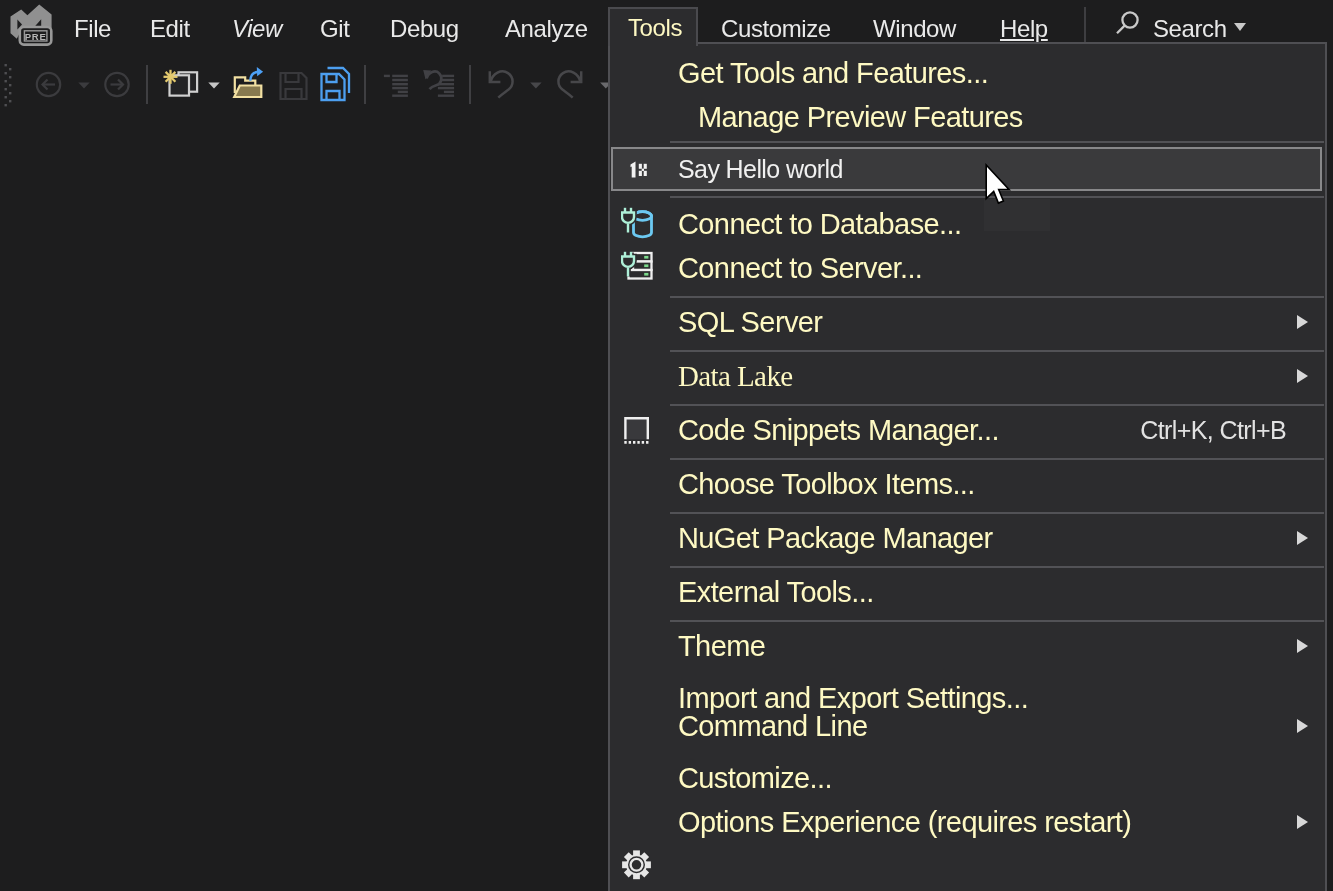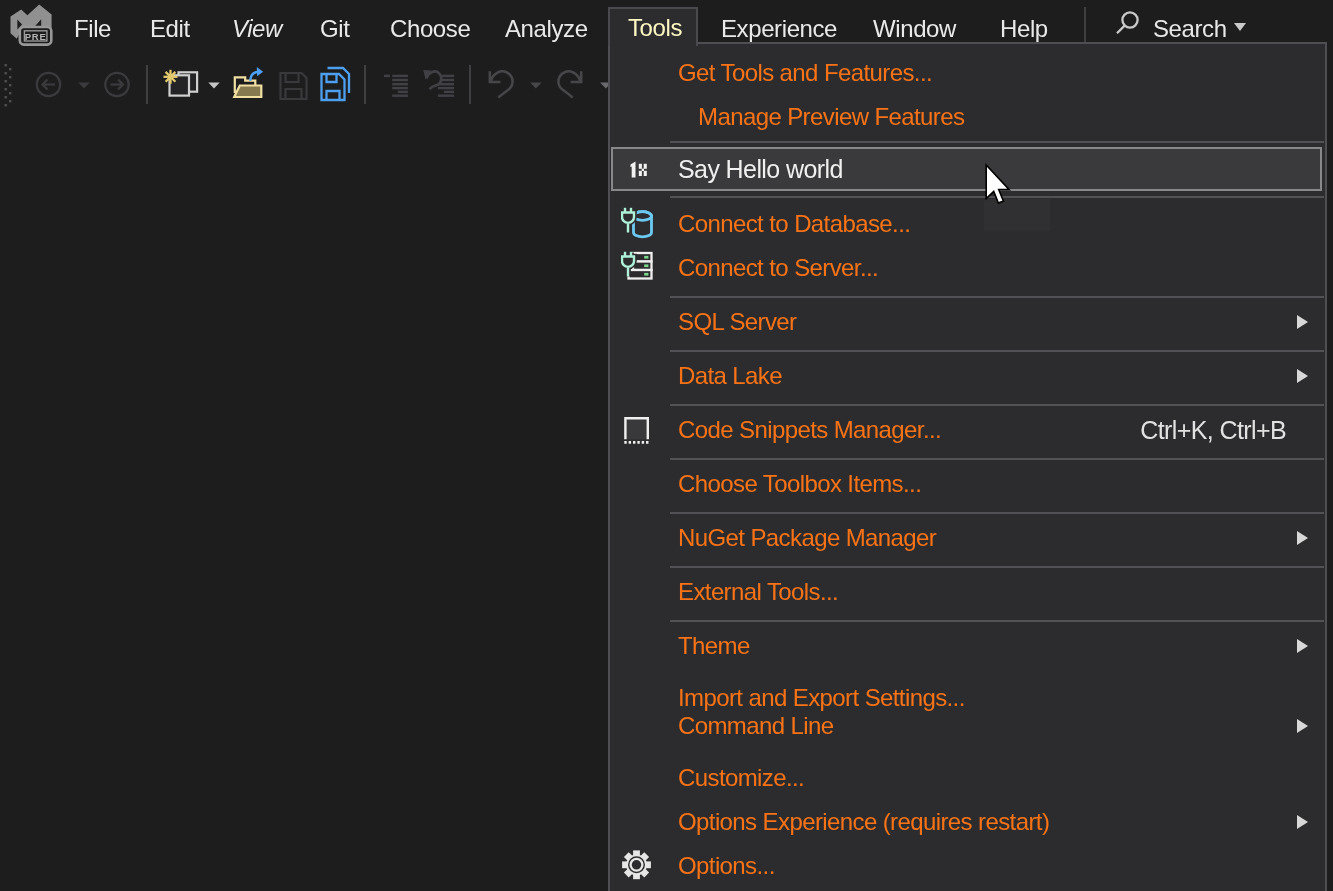--- a/index.html
+++ b/index.html
@@ -4,39 +4,39 @@
 <style>
   html,body{margin:0;padding:0;}
   body{width:1333px;height:891px;overflow:hidden;background:#1d1d1e;
        font-family:"Liberation Sans",sans-serif;position:relative;}
   .abs{position:absolute;}
   .mi{position:absolute;top:6px;height:42px;line-height:42px;font-size:24px;color:#e9e9e9;letter-spacing:-0.4px;}
   #panel{position:absolute;left:608px;top:42px;width:719px;height:849px;
          background:#2c2c2e;border:2px solid #4f4f53;border-bottom:none;box-sizing:border-box;}
   .row{position:absolute;left:0;width:713px;height:44px;}
   .rtxt{position:absolute;left:68px;top:0;height:44px;line-height:44px;
-        font-size:24px;color:#f97316;letter-spacing:-0.6px;white-space:nowrap;}
+        font-size:29px;color:#fef9c3;letter-spacing:-0.6px;white-space:nowrap;}
   .sep{position:absolute;left:60px;width:654px;height:2px;background:#525256;}
   .arrow{position:absolute;right:15px;top:15px;width:0;height:0;
          border-left:11px solid #d8d8d8;border-top:7px solid transparent;border-bottom:7px solid transparent;}
   .sc{position:absolute;right:37px;top:0;height:44px;line-height:44px;font-size:25px;color:#e2e2e2;letter-spacing:-0.6px;}
 </style>
 </head>
 <body>
 
 <div id="menubar" class="abs" style="left:0;top:2px;width:1333px;height:42px;padding-left:12px;">
   <span class="mi" style="left:74px;">File</span>
   <span class="mi" style="left:150px;">Edit</span>
   <span class="mi" style="left:232px;font-style:italic;">View</span>
   <span class="mi" style="left:320px;">Git</span>
-  <span class="mi" style="left:390px;">Choose</span>
+  <span class="mi" style="left:390px;">Debug</span>
   <span class="mi" style="left:505px;">Analyze</span>
-  <span class="mi" style="left:721px;">Experience</span>
+  <span class="mi" style="left:721px;">Customize</span>
   <span class="mi" style="left:873px;">Window</span>
-  <span class="mi" style="left:1000px;">Help</span>
+  <span class="mi" style="left:1000px;text-decoration:underline;">Help</span>
 
   <div class="abs" style="left:608px;top:5px;width:86px;height:37px;background:#2c2c2e;
        border:2px solid #4a4a4e;border-bottom:none;z-index:5;">
     <span style="position:absolute;left:18px;top:-2px;line-height:42px;font-size:24px;color:#fef9c3;letter-spacing:-0.4px;">Tools</span>
   </div>
 
   <div class="abs" style="left:1084px;top:5px;width:2px;height:36px;background:#3e3e41;"></div>
   <svg class="abs" style="left:1112px;top:6px;" width="30" height="30" viewBox="0 0 30 30">
     <circle cx="18" cy="12" r="7.6" fill="none" stroke="#c9c9c9" stroke-width="2.3"></circle>
     <line x1="12.6" y1="17.6" x2="5" y2="25.2" stroke="#c9c9c9" stroke-width="2.3"></line>
@@ -182,21 +182,21 @@
     </div>
   <div class="row" style="top:202px;">
       <span class="rtxt">Connect to Server...</span>
     </div>
   <div class="sep" style="top:252px;"></div>
   <div class="row" style="top:256px;">
       <span class="rtxt">SQL Server</span>
       <span class="arrow"></span>
     </div>
   <div class="sep" style="top:306px;"></div>
-  <div class="row" style="top:310px;">
+  <div class="row" style="top:310px;font-family:Liberation Serif, serif;">
       <span class="rtxt">Data Lake</span>
       <span class="arrow"></span>
     </div>
   <div class="sep" style="top:360px;"></div>
   <div class="row" style="top:364px;">
       <span class="rtxt">Code Snippets Manager...</span>
       <span class="sc">Ctrl+K, Ctrl+B</span>
     </div>
   <div class="sep" style="top:414px;"></div>
   <div class="row" style="top:418px;">
@@ -222,23 +222,20 @@
     </div>
   <div class="row" style="top:632px;">
       <span class="rtxt">Import and Export Settings...</span>
     </div>
   <div class="row" style="top:712px;">
       <span class="rtxt">Customize...</span>
     </div>
   <div class="row" style="top:756px;">
       <span class="rtxt">Options Experience (requires restart)</span>
       <span class="arrow"></span>
-    </div>
-  <div class="row" style="top:800px;">
-      <span class="rtxt">Options...</span>
     </div>
 
   <svg style="position:absolute;left:11px;top:163px;" width="36" height="36" viewBox="0 0 36 36">
     <g stroke="#6cc9f2" stroke-width="2.8" fill="none">
       <path d="M12.5,9 a9,4.4 0 0 1 18,0 v16.5 a9,4.4 0 0 1 -18,0 z" fill="#2c2c2e"></path>
       <ellipse cx="21.5" cy="9" rx="9" ry="4.4"></ellipse>
     </g>
     <g stroke="#2c2c2e" stroke-width="5.6" fill="none">
       <line x1="4" y1="1.5" x2="4" y2="5.5"></line>
         <line x1="10" y1="1.5" x2="10" y2="5.5"></line>

